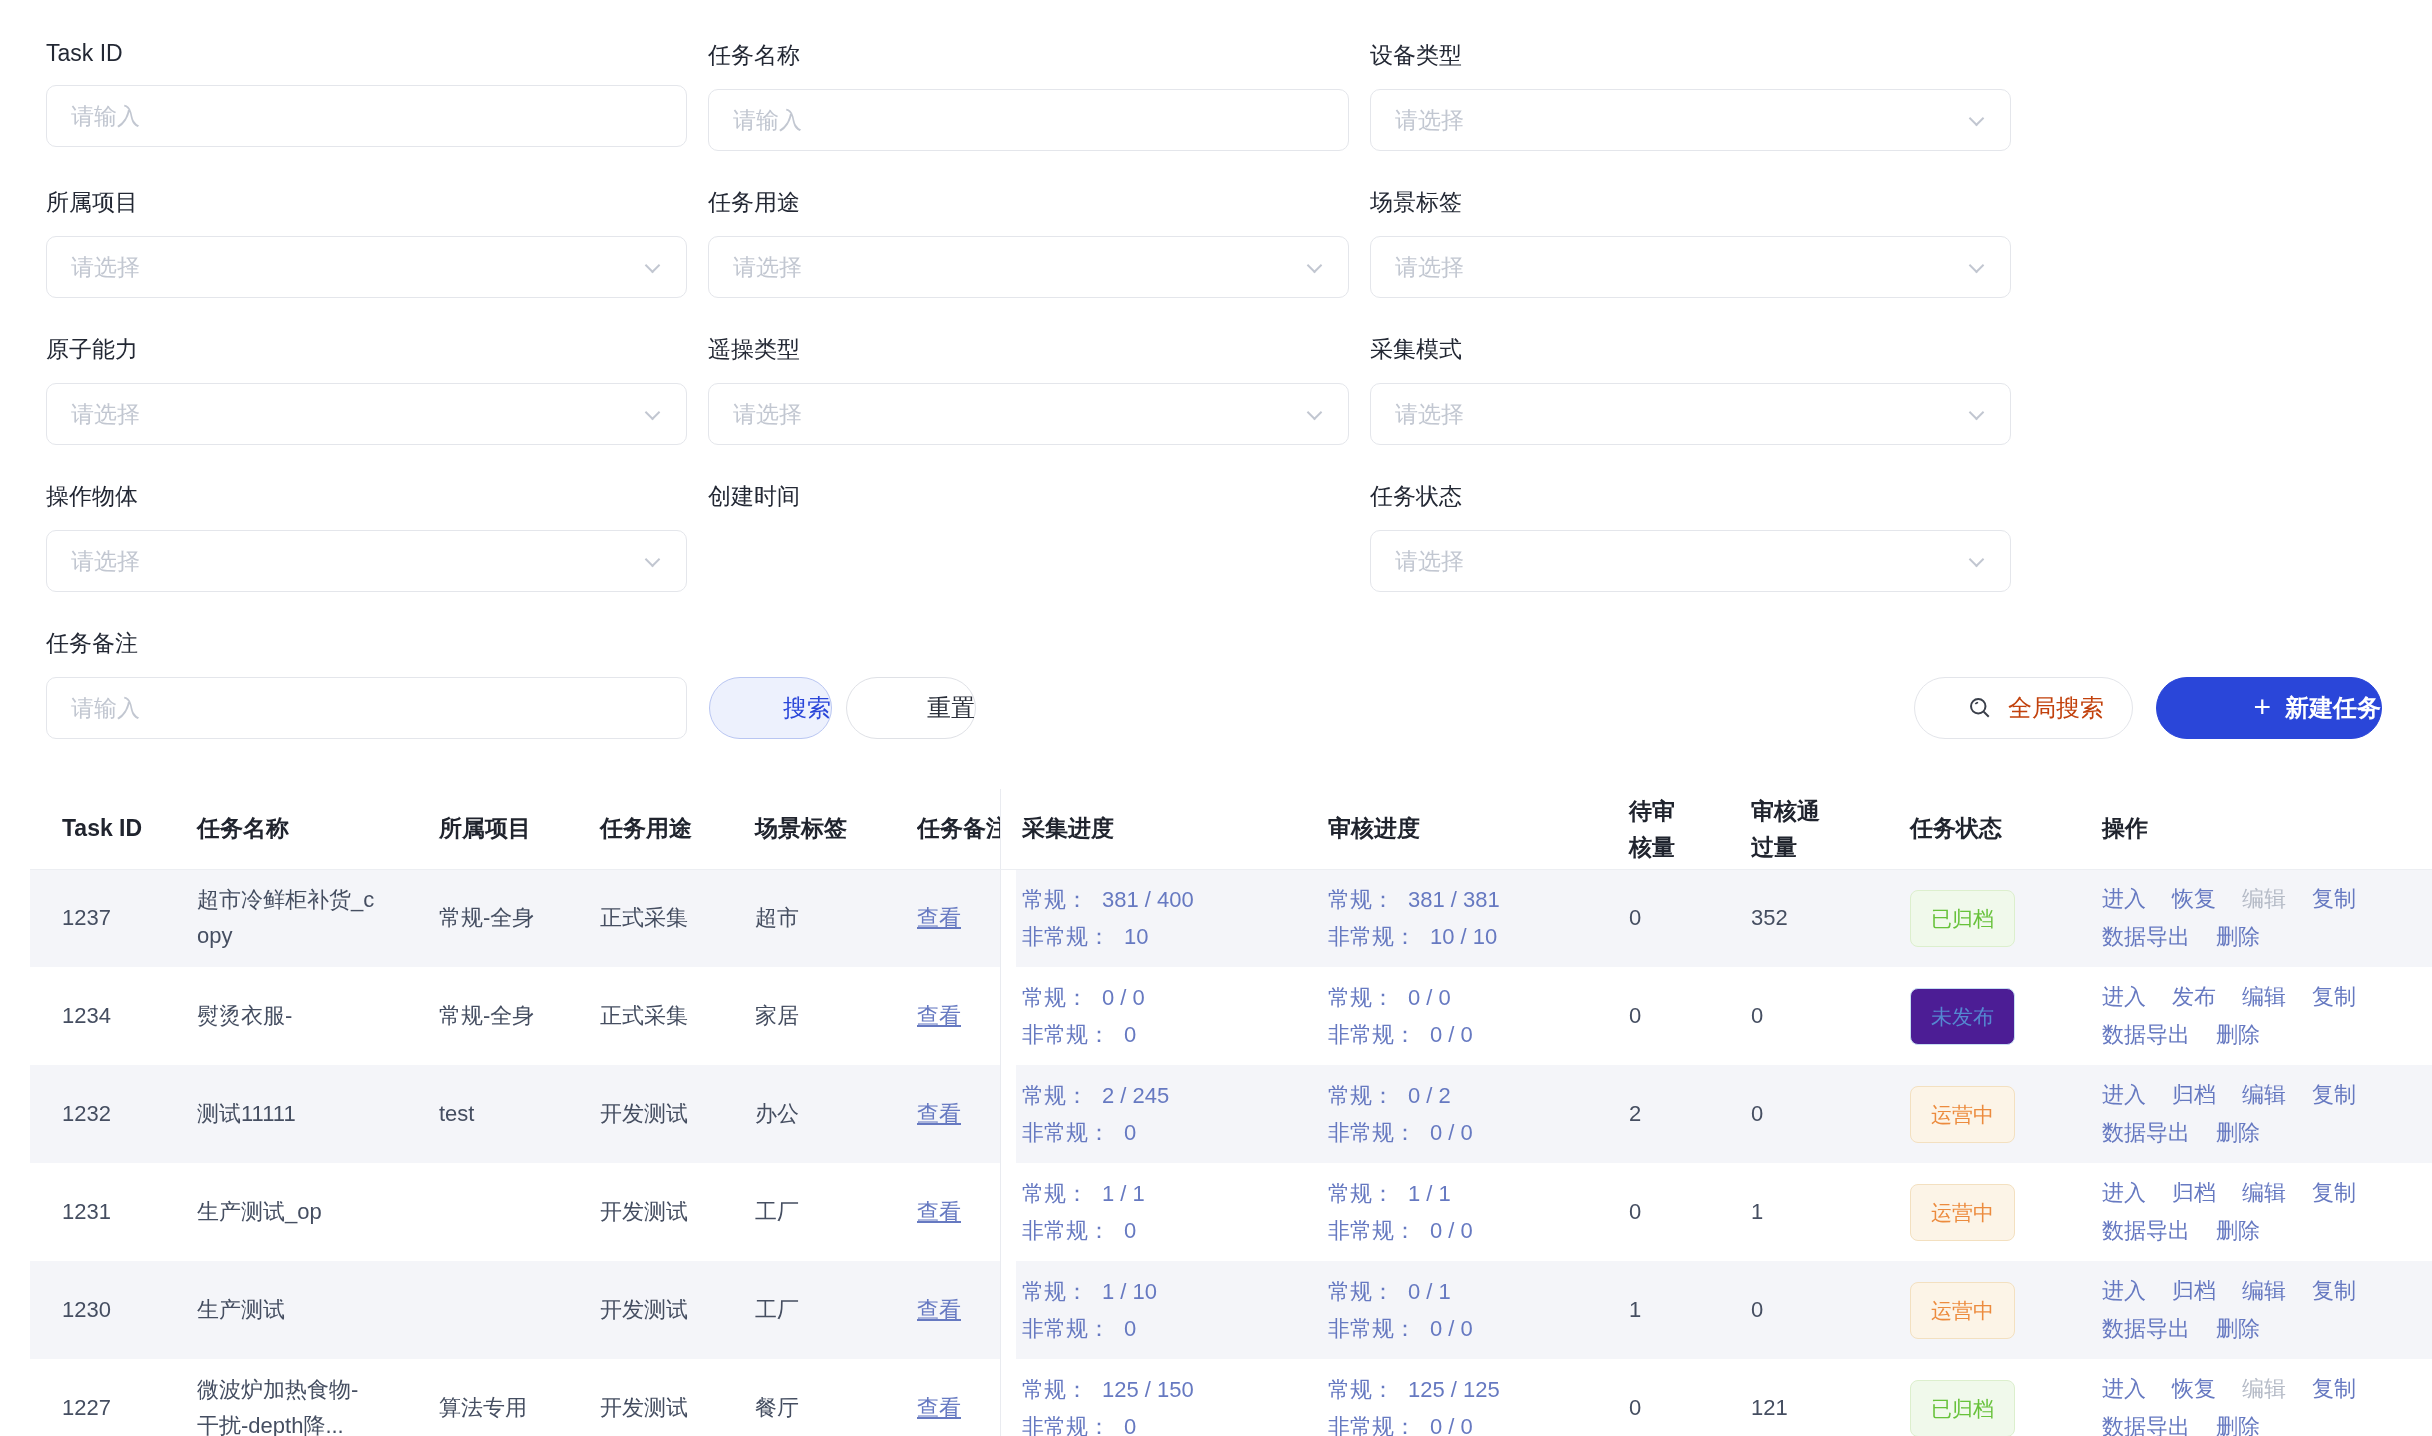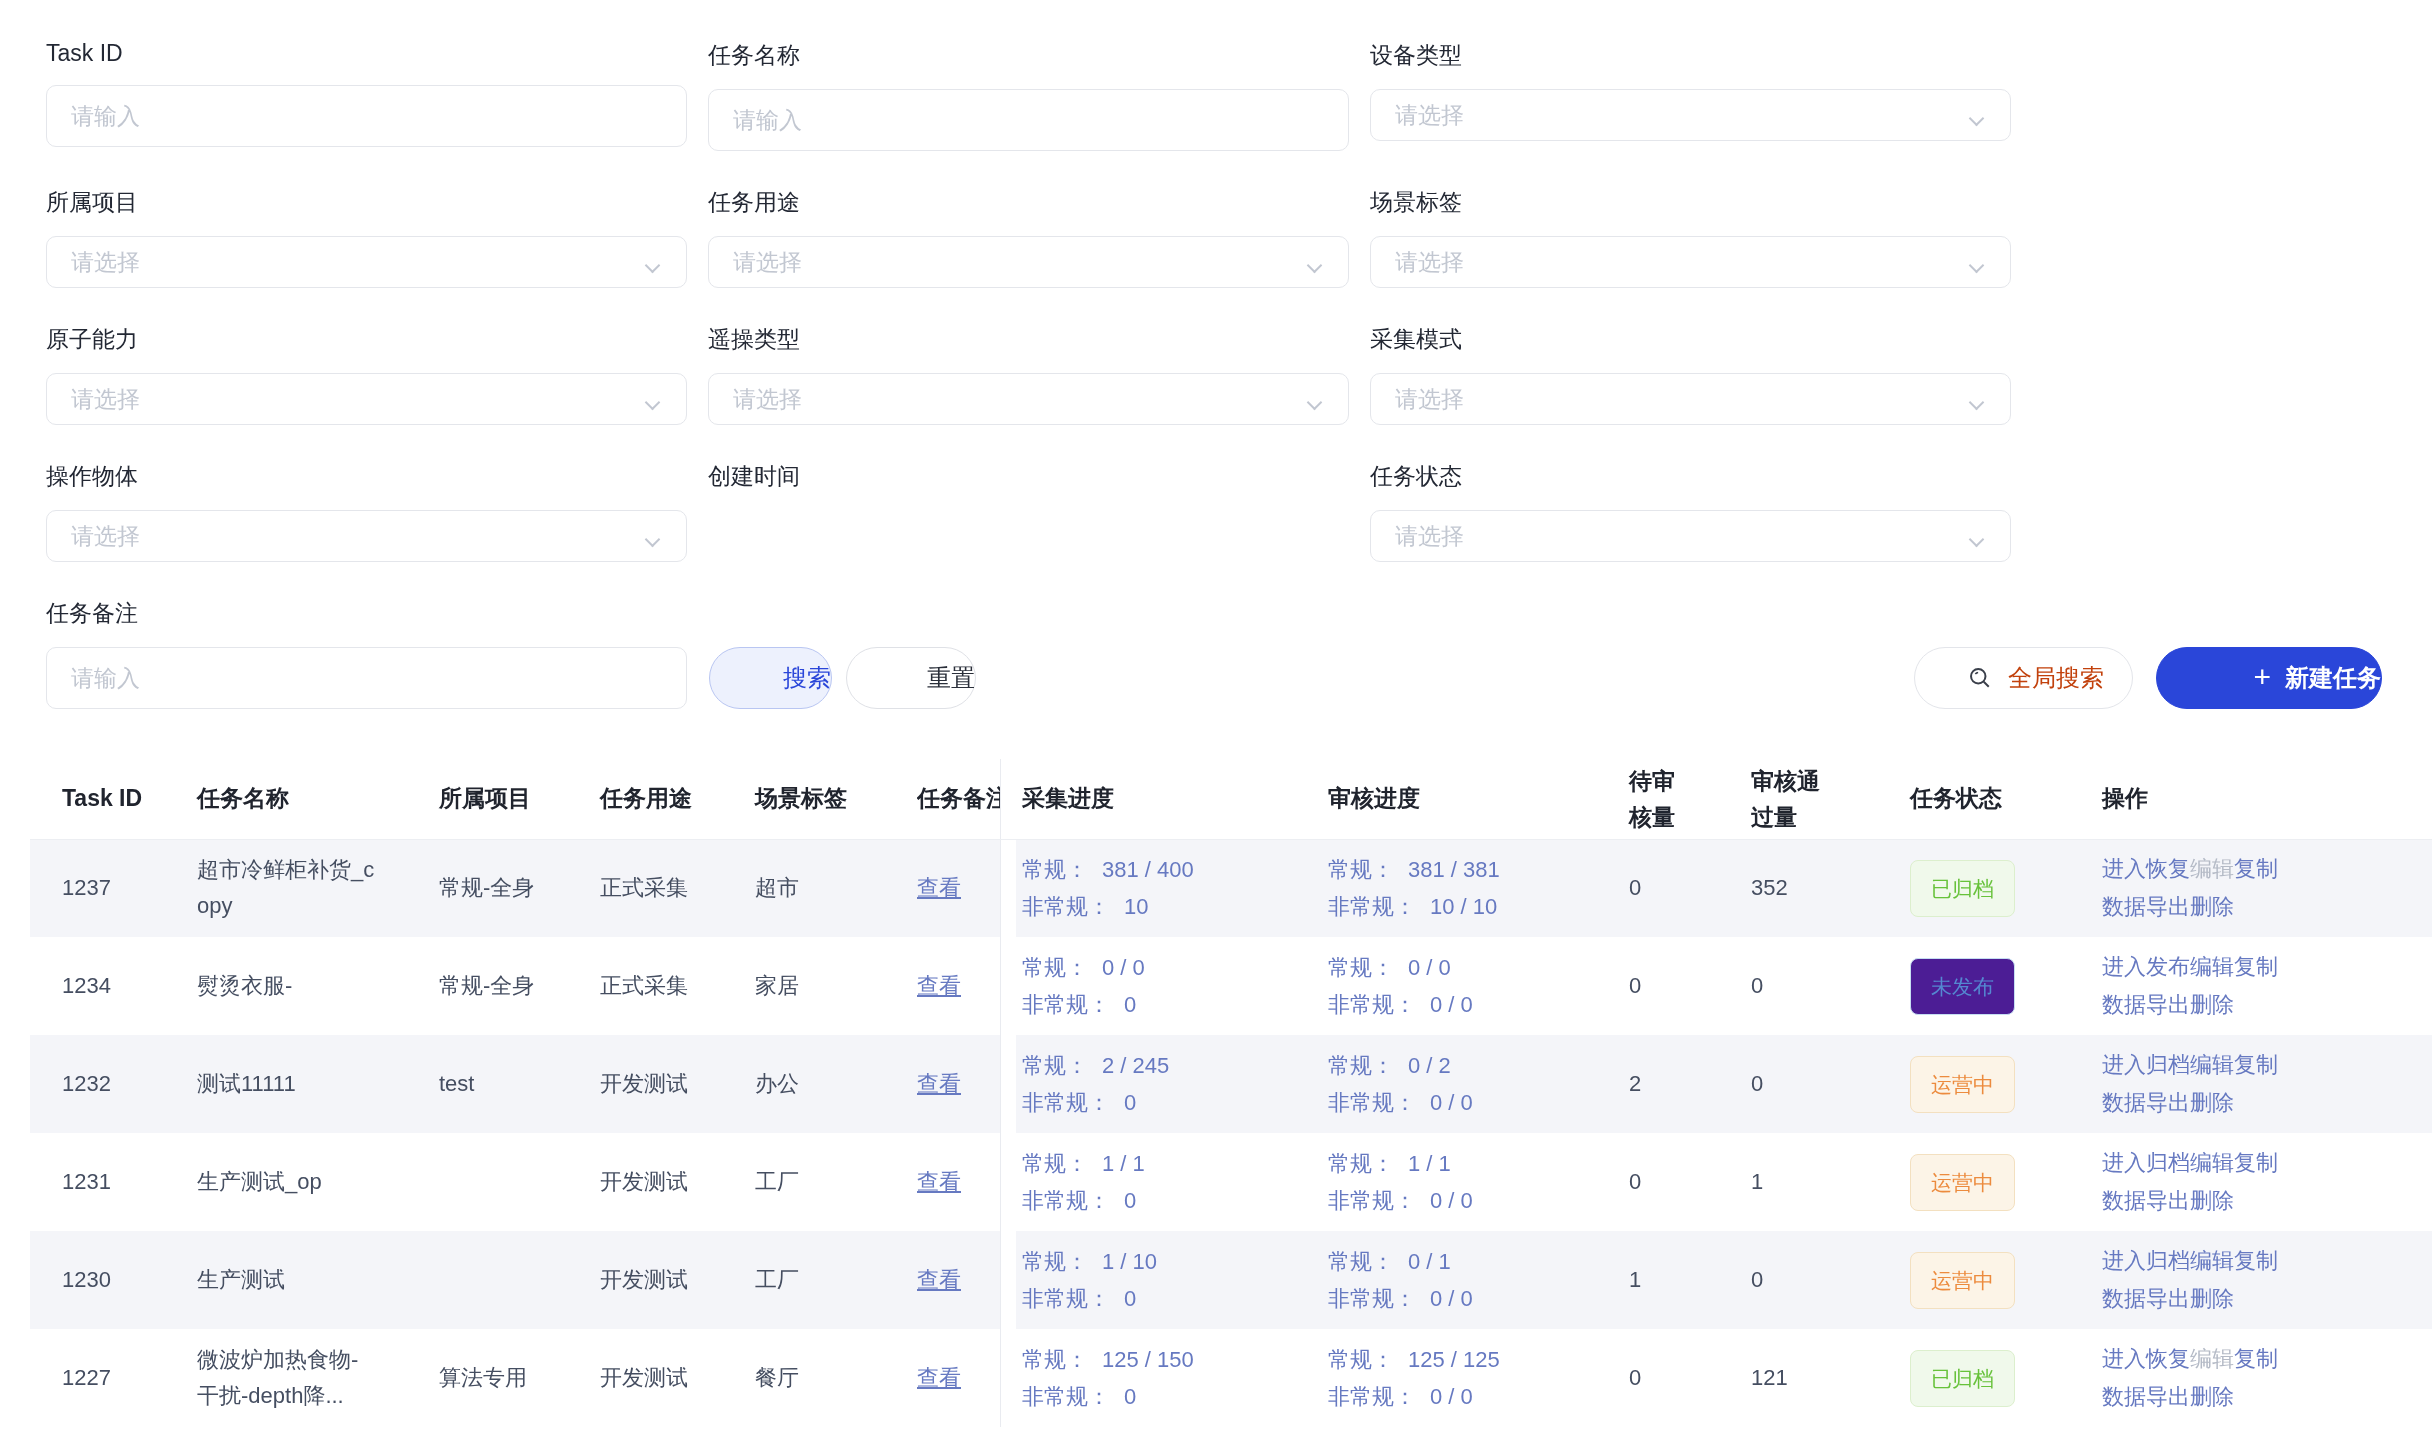--- a/index.html
+++ b/index.html
@@ -7,21 +7,21 @@
   body {
     width:2432px; height:1436px; background:#fff; overflow:hidden; position:relative;
     font-family:"Liberation Sans","DejaVu Sans",sans-serif; color:#2a2f3a;
   }
   
   .filters { padding:40px 50px 0 46px; }
   .filter-grid { display:grid; grid-template-columns:641px 641px 641px; column-gap:21px; }
   .field { margin-bottom:36px; }
   .field-label { font-size:23px; color:#232834; margin-bottom:18px; }
   .control {
-    position:relative; height:52px; border:1px solid #e4e6eb; border-radius:10px;
+    position:relative; height:62px; border:1px solid #e4e6eb; border-radius:10px;
     display:flex; align-items:center; padding:0 24px; font-size:23px; background:#fff; cursor:pointer;
   }
   .text-control {
     height:62px; width:100%; border:1px solid #e4e6eb; border-radius:10px;
     padding:0 24px; font-size:23px; color:#2a2f3a; outline:none; background:#fff;
     font-family:"Liberation Sans","DejaVu Sans",sans-serif;
   }
   .text-control::placeholder { color:#c2c7d1; }
   .placeholder { color:#c2c7d1; }
   .chevron {
@@ -60,21 +60,21 @@
   .w-pending { width:54px; } .w-passed { width:78px; }
   .remark-link { color:#6679c1; font-size:22px; text-decoration:underline; cursor:pointer; }
   .progress-cell { padding-left:6px !important; }
   .progress-line { line-height:37px; color:#6679c1; font-size:22px; white-space:nowrap; }
   .progress-line .v { margin-left:14px; }
   .count-cell { padding-left:6px !important; }
   .badge { display:inline-block; font-size:21px; line-height:1; padding:17px 20px; border-radius:8px; }
   .badge-archived    { color:#67c23a; background:#f0f9eb; border:1px solid #dcefcd; }
   .badge-unpublished { color:#5488d1; background:#4c1d95; border:1px solid #c6def2; }
   .badge-running     { color:#ec8b3e; background:#fcf4e7; border:1px solid #f3e0c0; }
-  .actions-line { display:flex; line-height:38px; }
+  .actions-line { display:flex; gap:26px; line-height:38px; }
   .action-link { color:#6679c1; font-size:22px; cursor:pointer; white-space:nowrap; }
   .action-link.disabled { color:#b4bac6; cursor:default; }
 </style>
 </head>
 <body>
 
 <div class="filters">
   <div class="filter-grid">
 
     <div class="field">

